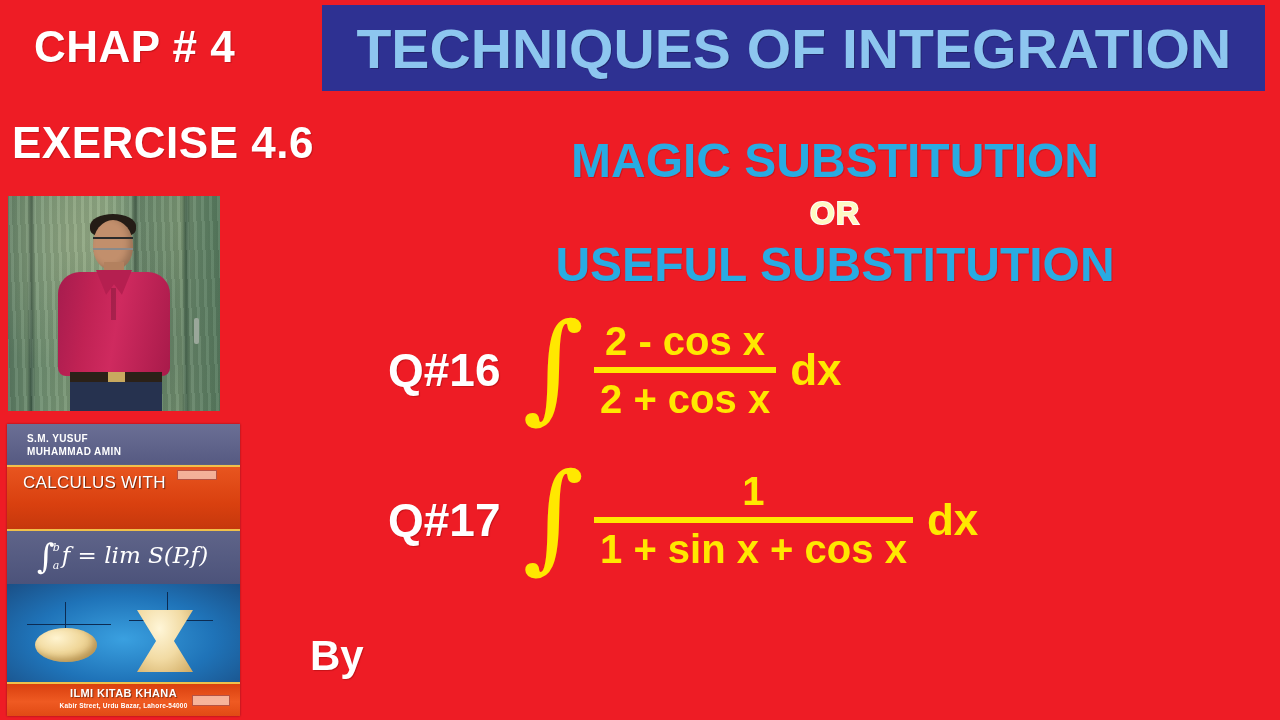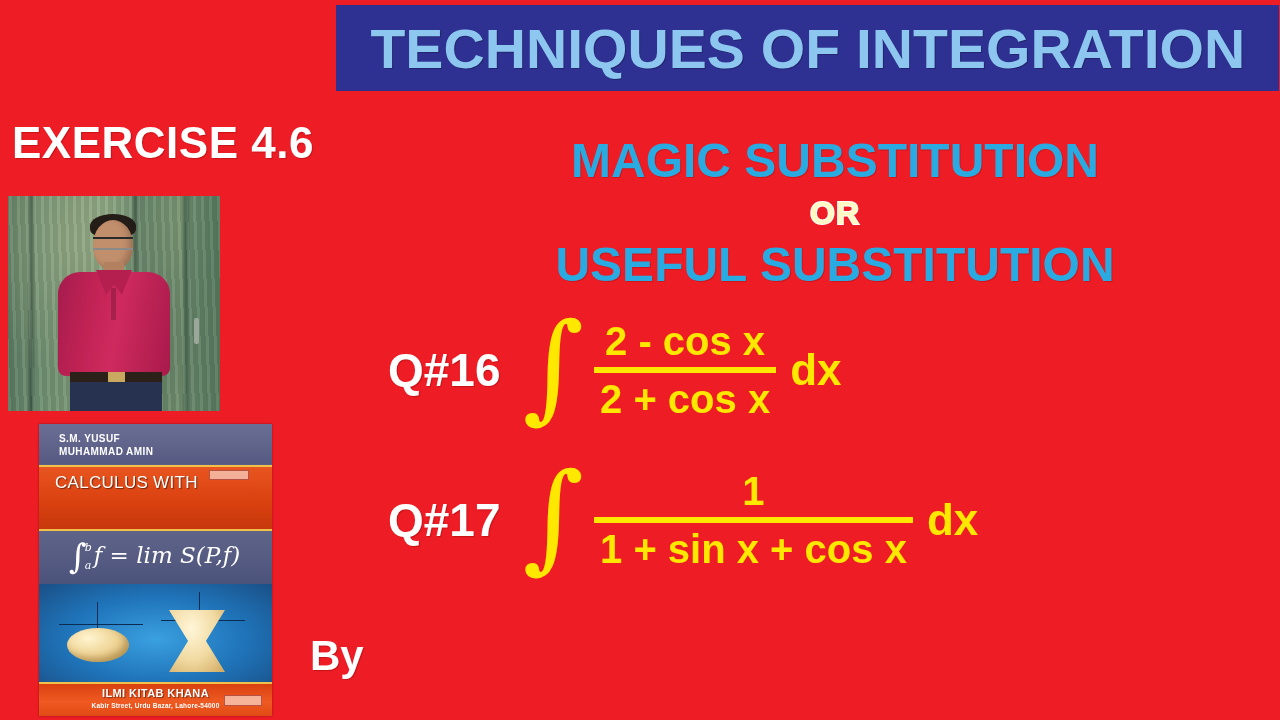--- a/index.html
+++ b/index.html
@@ -33,21 +33,21 @@
     font-weight: bold;
     color: #ffffff;
     letter-spacing: 0.5px;
     white-space: nowrap;
     text-shadow: 1px 1px 1px rgba(120,0,0,.35);
   }
 
   
   .title-banner {
     position: absolute;
-    left: 336px; top: 5px;
+    left: 322px; top: 5px;
     width: 943px; height: 86px;
     background: #2e3192;
     display: flex;
     align-items: center;
     justify-content: center;
     overflow: hidden;
   }
   .title-banner-text {
     font-size: 56px;
     font-weight: bold;
@@ -252,21 +252,20 @@
   }
 
   
   .book {
     position: absolute;
     left: 7px; top: 424px;
     width: 233px; height: 292px;
     background: #5c5f86;
     overflow: hidden;
     box-shadow: 0 0 2px rgba(0,0,0,.4);
-    margin-left: 32px;
   }
   .book .top-band {
     position: absolute; left: 0; top: 0; right: 0; height: 40px;
     background: linear-gradient(180deg, #6b6f95 0%, #565a82 100%);
   }
   .book .authors {
     position: absolute; left: 20px; top: 8px;
     color: #ffffff;
     font-size: 10px;
     font-weight: bold;
@@ -353,20 +352,21 @@
     width: 36px; height: 9px;
     background: rgba(255,255,255,.55);
     border: 1px solid rgba(140,20,10,.6);
   }
 </style>
 </head>
 <body>
 
 <div id="stage">
 
+  <div class="chap-heading">CHAP # 4</div>
   <div class="exercise-heading">EXERCISE 4.6</div>
 
   <div class="title-banner">
     <div class="title-banner-text">TECHNIQUES OF INTEGRATION</div>
   </div>
 
   <div class="subtitle-block">
     <div class="subtitle-line">MAGIC SUBSTITUTION</div>
     <div class="subtitle-or">OR</div>
     <div class="subtitle-line">USEFUL SUBSTITUTION</div>

